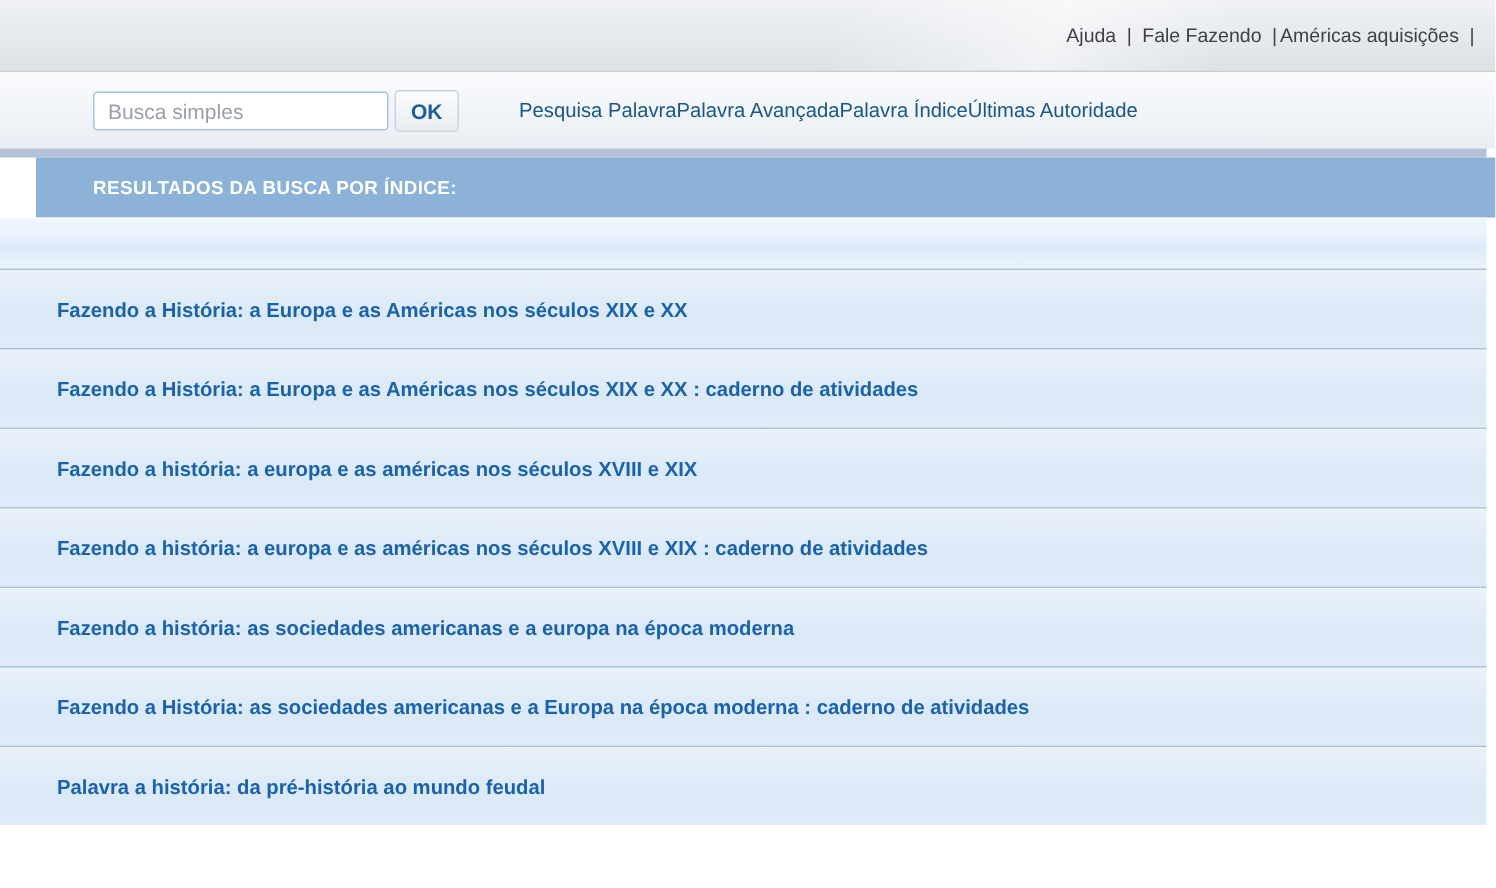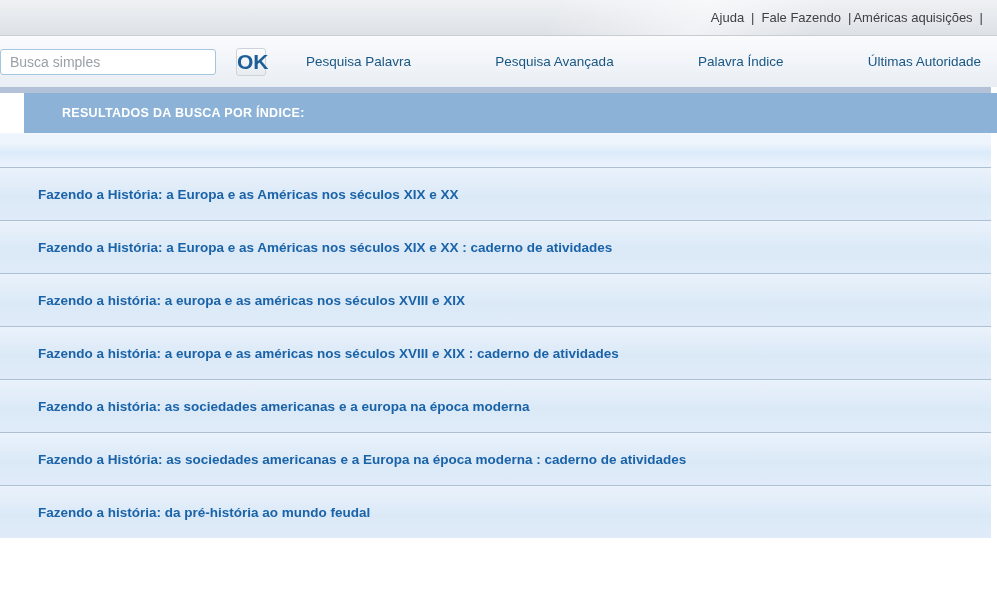--- a/index.html
+++ b/index.html
@@ -11,21 +11,21 @@
   .page {
     position:relative;
     width:997px;
     height:592px;
     overflow:hidden;
     background:#ffffff;
   }
 
   
   .topbar {
-    height:36px;
+    height:48px;
     width:997px;
     background:
       linear-gradient(115deg, rgba(255,255,255,0) 55%, rgba(255,255,255,.55) 70%, rgba(255,255,255,0) 82%),
       linear-gradient(#eff1f4, #dde1e6);
     border-bottom:1px solid #c9cdd2;
     display:flex;
     align-items:center;
     justify-content:flex-end;
     padding-right:14px;
     color:#3f4145;
@@ -42,50 +42,51 @@
 
   
   .searchrow {
     height:51px;
     width:997px;
     background:linear-gradient(#fafbfd, #e9eef4);
     display:flex;
     align-items:center;
   }
   .search-input {
-    width:216px;
+    margin-left:62px;
+    width:197px;
     height:26px;
     border:1px solid #a4c6e0;
     border-radius:3px;
     padding:0 9px;
     font-family:"Liberation Sans", sans-serif;
     font-size:14px;
     color:#ef4444;
     background:#ffffff;
     outline:none;
   }
   .search-input::placeholder { color:#9aa0a6; }
   .ok-button {
-    margin-left:20px;
-    width:30px;
+    margin-left:4px;
+    width:43px;
     height:28px;
     border:1px solid #ccd3da;
     border-radius:3px;
     background:linear-gradient(#fcfdfe, #e7ecf1);
     color:#1d5e96;
     font-family:"Liberation Sans", sans-serif;
     font-weight:bold;
-    font-size:21px;
+    font-size:14px;
     cursor:pointer;
   }
   .nav-links {
     flex:1;
     display:flex;
     align-items:center;
-    justify-content:space-between;
+    justify-content:flex-start;
     padding:0 16px 0 40px;
   }
   .nav-links a {
     color:#1a5784;
     font-size:13.5px;
     text-decoration:none;
     cursor:pointer;
     white-space:nowrap;
   }
 
@@ -149,21 +150,21 @@
     <span class="sep tight">|</span>
     <a>Américas aquisições</a>
     <span class="sep trail">|</span>
   </div>
 
   <div class="searchrow">
     <input class="search-input" type="text" placeholder="Busca simples" style="">
     <button class="ok-button">OK</button>
     <div class="nav-links">
       <a>Pesquisa Palavra</a>
-      <a>Pesquisa Avançada</a>
+      <a>Palavra Avançada</a>
       <a>Palavra Índice</a>
       <a>Últimas Autoridade</a>
     </div>
   </div>
 
   <div class="band-strip"></div>
   <div class="results-band">
     <span class="band-title">RESULTADOS DA BUSCA POR ÍNDICE:</span>
   </div>
 
@@ -181,16 +182,16 @@
   <div class="result-row">
     <a class="result-title">Fazendo a história: a europa e as américas nos séculos XVIII e XIX : caderno de atividades</a>
   </div>
   <div class="result-row">
     <a class="result-title">Fazendo a história: as sociedades americanas e a europa na época moderna</a>
   </div>
   <div class="result-row">
     <a class="result-title">Fazendo a História: as sociedades americanas e a Europa na época moderna : caderno de atividades</a>
   </div>
   <div class="result-row">
-    <a class="result-title">Fazendo a história: da pré-história ao mundo feudal</a>
+    <a class="result-title">Palavra a história: da pré-história ao mundo feudal</a>
   </div>
 
 </div>
 
 </body></html>

